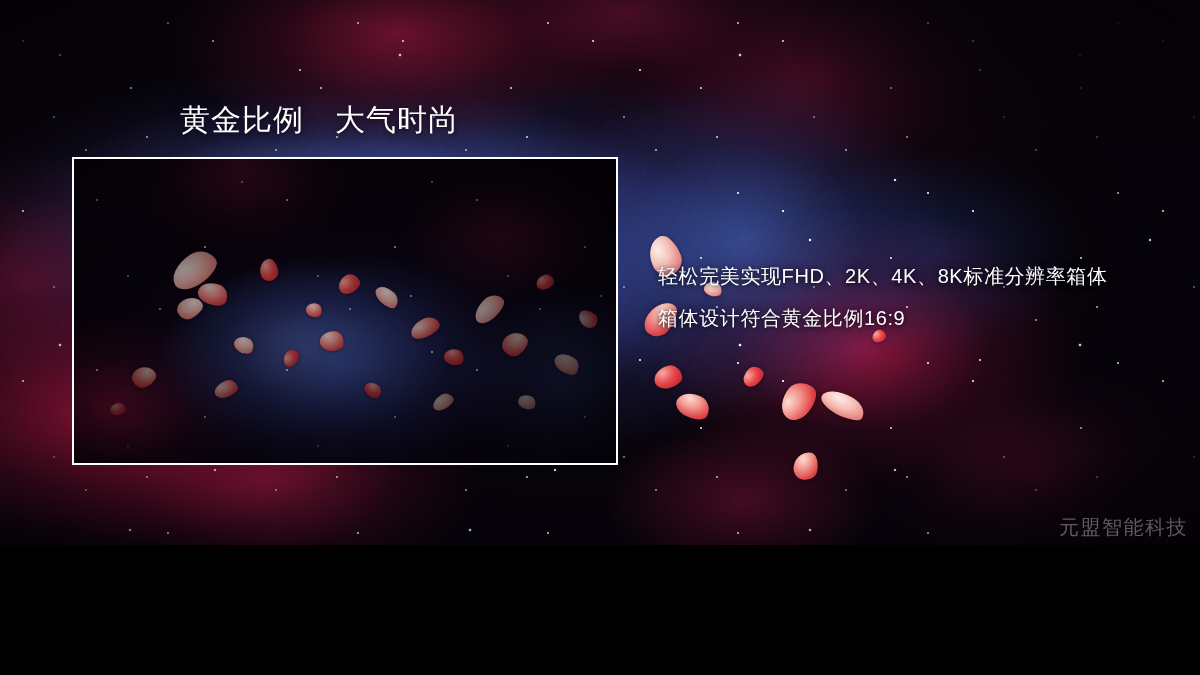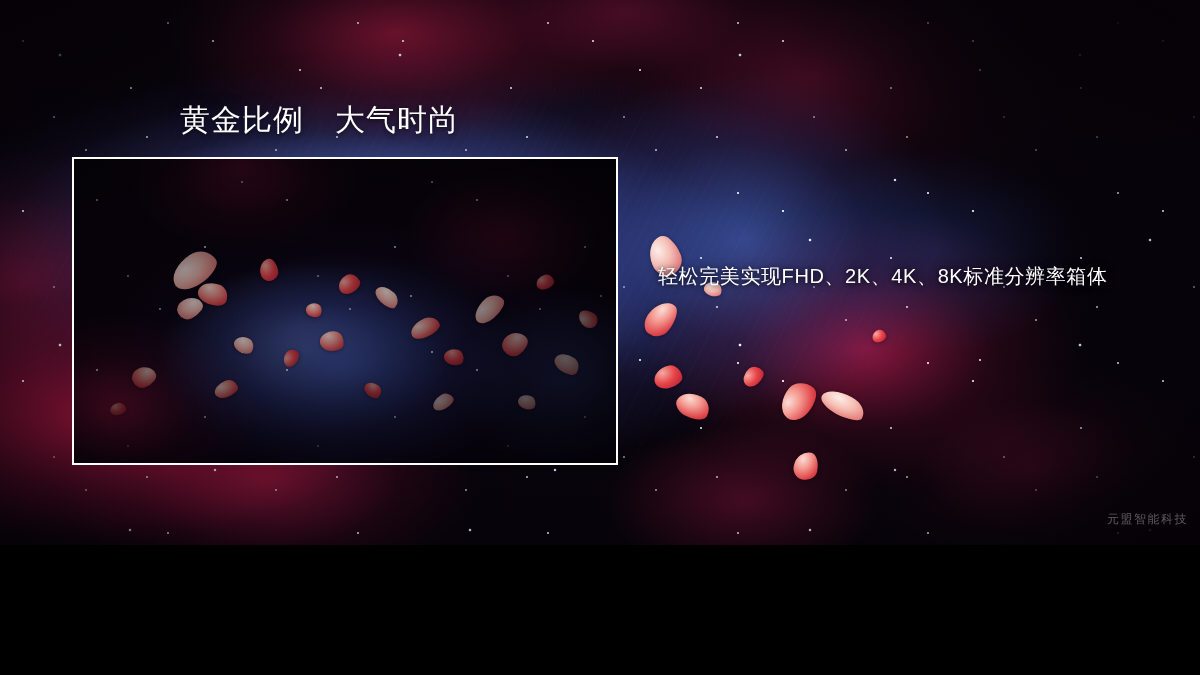--- a/index.html
+++ b/index.html
@@ -288,22 +288,22 @@
     line-height: 42px;
     letter-spacing: .6px;
     white-space: pre;
     text-shadow: 0 1px 4px rgba(0,0,0,.70), 0 0 10px rgba(12,6,26,.55);
   }
 
   
   .watermark {
     position: absolute;
     right: 12px;
-    bottom: 17px;
-    font-size: 12px;
+    bottom: 4px;
+    font-size: 20px;
     color: rgba(164,150,158,0.58);
     letter-spacing: 1.5px;
     white-space: pre;
   }
 </style>
 </head>
 <body>
 
 <div id="slide">
 
@@ -361,17 +361,18 @@
       <div class="petal deep" style="left:36px;  top:244px; width:16px; height:12px; transform:rotate(-8deg);"></div>
       <div class="petal pale" style="left:444px; top:236px; width:18px; height:14px; transform:rotate(22deg);"></div>
       <div class="petal" style="left:506px; top:150px; width:16px; height:20px; transform:rotate(-58deg);"></div>
 
       <div class="photo-dark"></div>
     </div>
   </div>
 
   <div class="body-text">
     <div class="body-line">轻松完美实现FHD、2K、4K、8K标准分辨率箱体</div>
+    <div class="body-line">箱体设计符合黄金比例16:9</div>
   </div>
 
   <div class="watermark">元盟智能科技</div>
 
 </div>
 
 </body></html>

